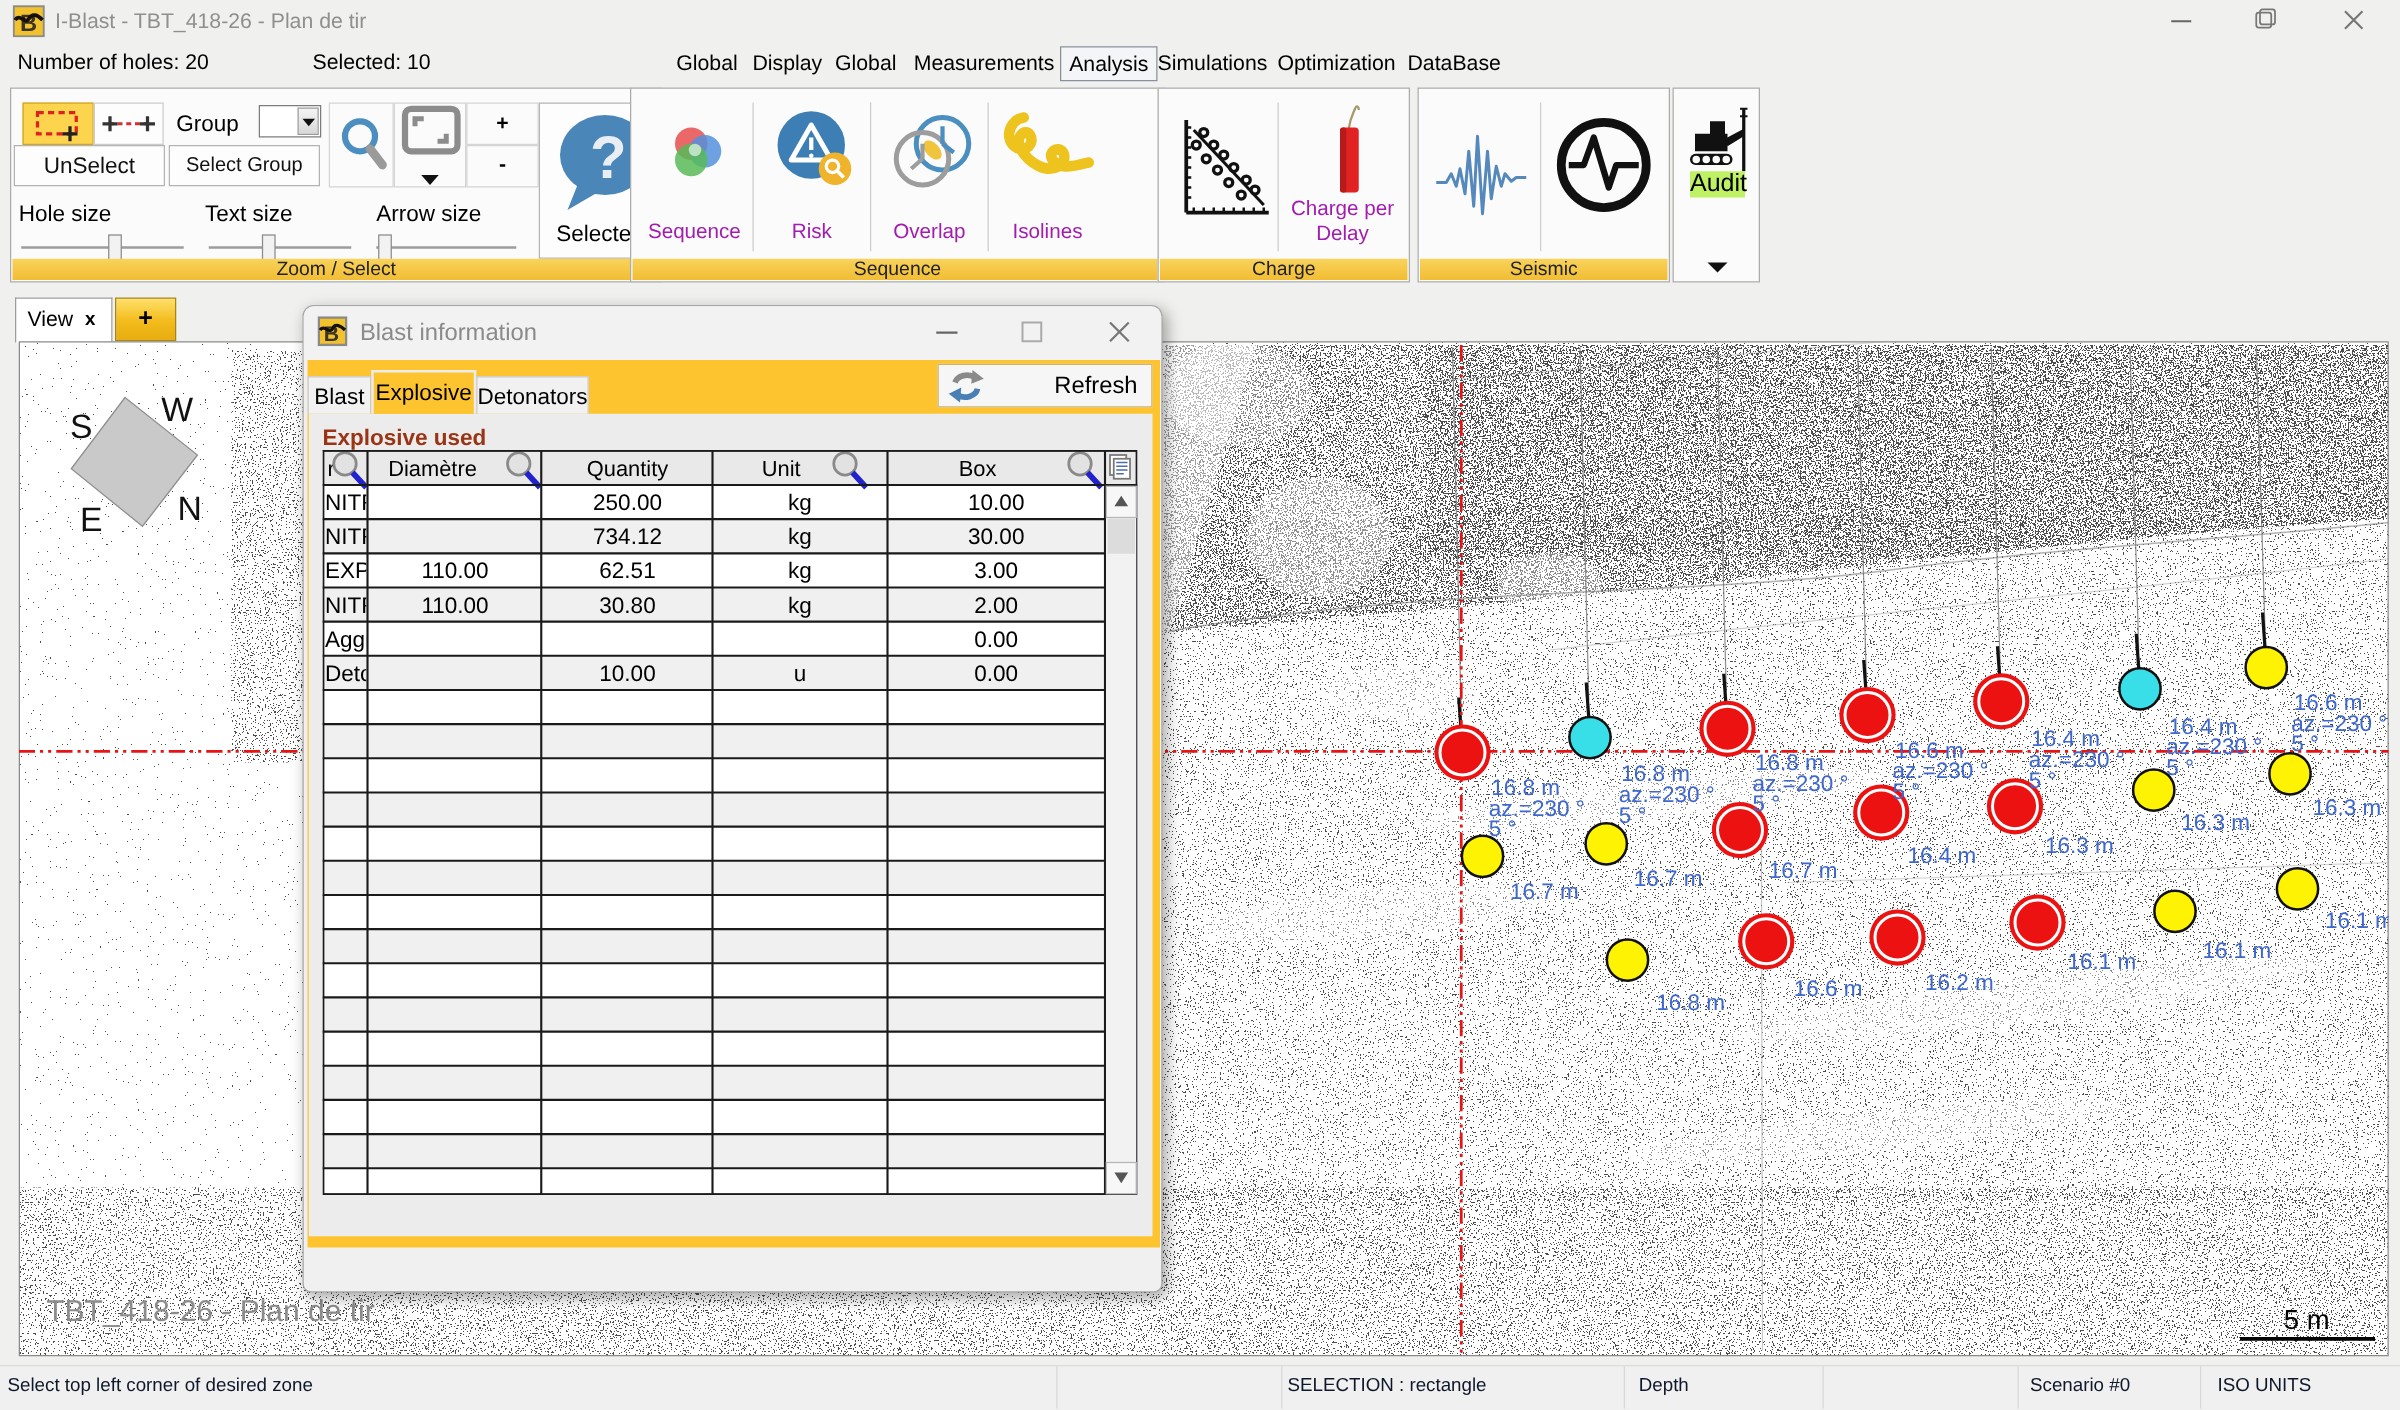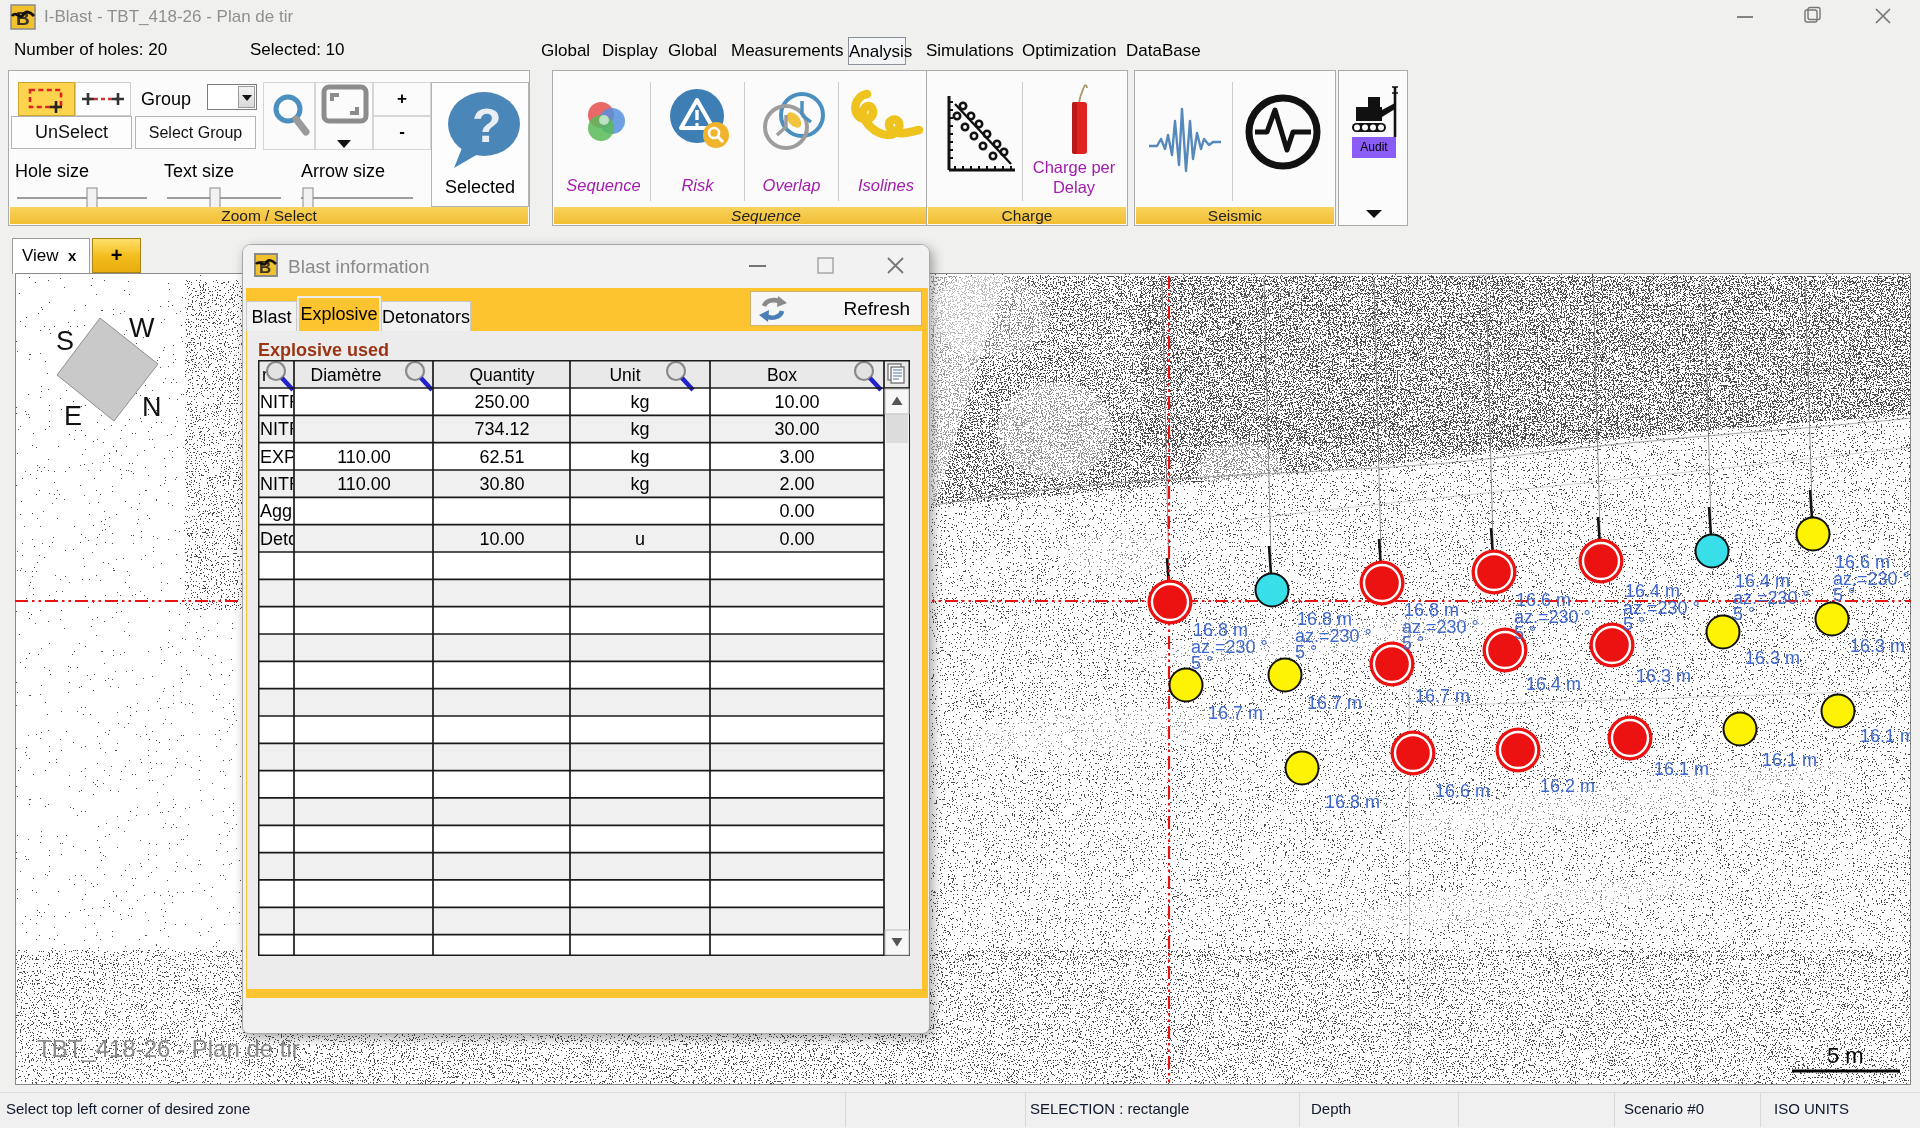--- a/index.html
+++ b/index.html
@@ -34,21 +34,21 @@
 </svg>
 <div class="abs" style="left:14px;top:40px;font-size:17px;color:#000;">Number of holes: 20</div>
     <div class="abs" style="left:250px;top:40px;font-size:17px;color:#000;">Selected: 10</div>
     <div class="mitem" style="left:541px;">Global</div>
     <div class="mitem" style="left:602px;">Display</div>
     <div class="mitem" style="left:668px;">Global</div>
     <div class="mitem" style="left:731px;">Measurements</div>
     <div class="mitem" style="left:926px;">Simulations</div>
     <div class="mitem" style="left:1022px;">Optimization</div>
     <div class="mitem" style="left:1126px;">DataBase</div>
-    <div class="mitem" style="left:848px;width:58px;text-align:center;border:1px solid #8a9099;background:#f4f5f6;">Analysis</div>
+    <div class="mitem" style="left:848px;width:78px;text-align:center;border:1px solid #8a9099;background:#f4f5f6;">Analysis</div>
 
 <div class="panel" style="left:8px;width:522px;">
  <div class="btn" style="left:9px;top:11px;width:57px;height:34px;background:#fdd44d;border-color:#cfa42e;"></div>
  <svg class="abs" style="left:9px;top:11px" width="57" height="34">
   <rect x="12" y="8" width="31" height="17" fill="none" stroke="#d22" stroke-width="2.6" stroke-dasharray="5 3.4"></rect>
   <path d="M38 19 v12 M32 25 h12" stroke="#222" stroke-width="2.6"></path>
  </svg>
  <div class="btn" style="left:66px;top:11px;width:56px;height:34px;border-color:#cdcdcd;"></div>
  <svg class="abs" style="left:66px;top:11px" width="56" height="34">
   <path d="M12 17 h32" stroke="#c33" stroke-width="2.4" stroke-dasharray="4 3"></path>
@@ -91,21 +91,21 @@
   <svg class="abs" style="left:8px;top:3px" width="82" height="86">
    <ellipse cx="44" cy="38" rx="36" ry="32" fill="#4a87b8"></ellipse>
    <path d="M22 62 L14 82 L38 68 Z" fill="#4a87b8"></path>
    <text x="32" y="56" font-size="48" font-weight="bold" fill="#e8eef4">?</text>
   </svg>
   <div class="abs" style="left:0;right:0;top:94px;text-align:center;font-size:18px;">Selected</div>
  </div>
  <div class="banner">Zoom / Select</div>
 </div>
 
-<div class="panel" style="left:552px;width:428px;font-style:italic;">
+<div class="panel" style="left:504px;width:428px;">
  <div class="cell" style="left:4px;width:94px;">
   <svg class="abs" style="left:24px;top:15px" width="48" height="48">
    <circle cx="20" cy="18" r="13" fill="#e85858" opacity="0.9"></circle>
    <circle cx="31" cy="24" r="13" fill="#5590dd" opacity="0.85"></circle>
    <circle cx="20" cy="31" r="13" fill="#58bb58" opacity="0.85"></circle>
    <circle cx="23" cy="23" r="5" fill="#fff" opacity="0.6"></circle>
   </svg>
   <div class="iclab">Sequence</div>
  </div>
  <div class="cell" style="left:98px;width:94px;">
@@ -192,21 +192,21 @@
   <path d="M44 2 h6 M44 8 h6" stroke="#111" stroke-width="1.6"></path>
   <rect x="8" y="22" width="26" height="14" fill="#111"></rect>
   <rect x="20" y="12" width="12" height="12" fill="#111"></rect>
   <path d="M32 26 L47 18 L47 24 L34 32 Z" fill="#111"></path>
   <rect x="4" y="38" width="34" height="9" rx="4.5" fill="#111"></rect>
   <circle cx="9" cy="42.5" r="3" fill="#fbfbfb"></circle>
         <circle cx="17" cy="42.5" r="3" fill="#fbfbfb"></circle>
   <circle cx="25" cy="42.5" r="3" fill="#fbfbfb"></circle>
         <circle cx="33" cy="42.5" r="3" fill="#fbfbfb"></circle>
  </svg>
- <div class="abs" style="left:13px;top:66px;width:44px;height:21px;background:#8b5cf6;font-size:12px;text-align:center;line-height:21px;">Audit</div>
+ <div class="abs" style="left:13px;top:66px;width:44px;height:21px;background:#bef264;font-size:20px;text-align:center;line-height:21px;">Audit</div>
  <svg class="abs" style="left:26px;top:138px" width="18" height="10">
         <path d="M1 1 L17 1 L9 9 Z" fill="#111"></path>
       </svg>
 </div>
 
 <div class="abs" style="left:12px;top:238px;width:78px;height:36px;background:#fff;border:1px solid #9d9d9d;border-bottom:none;"></div>
 <div class="abs" style="left:22px;top:246px;font-size:17px;color:#000;">View</div>
 <div class="abs" style="left:68px;top:247px;font-size:15px;font-weight:bold;color:#000;">x</div>
 <div class="abs" style="left:92px;top:238px;width:49px;height:35px;background:linear-gradient(#ffe06a,#f3bb1c 55%,#e8ad10);border:1px solid #a88414;font-size:20px;font-weight:bold;text-align:center;line-height:33px;">+</div>
 <svg class="abs" style="left:15px;top:273px" width="1896" height="812" viewBox="15 273 1896 812">

